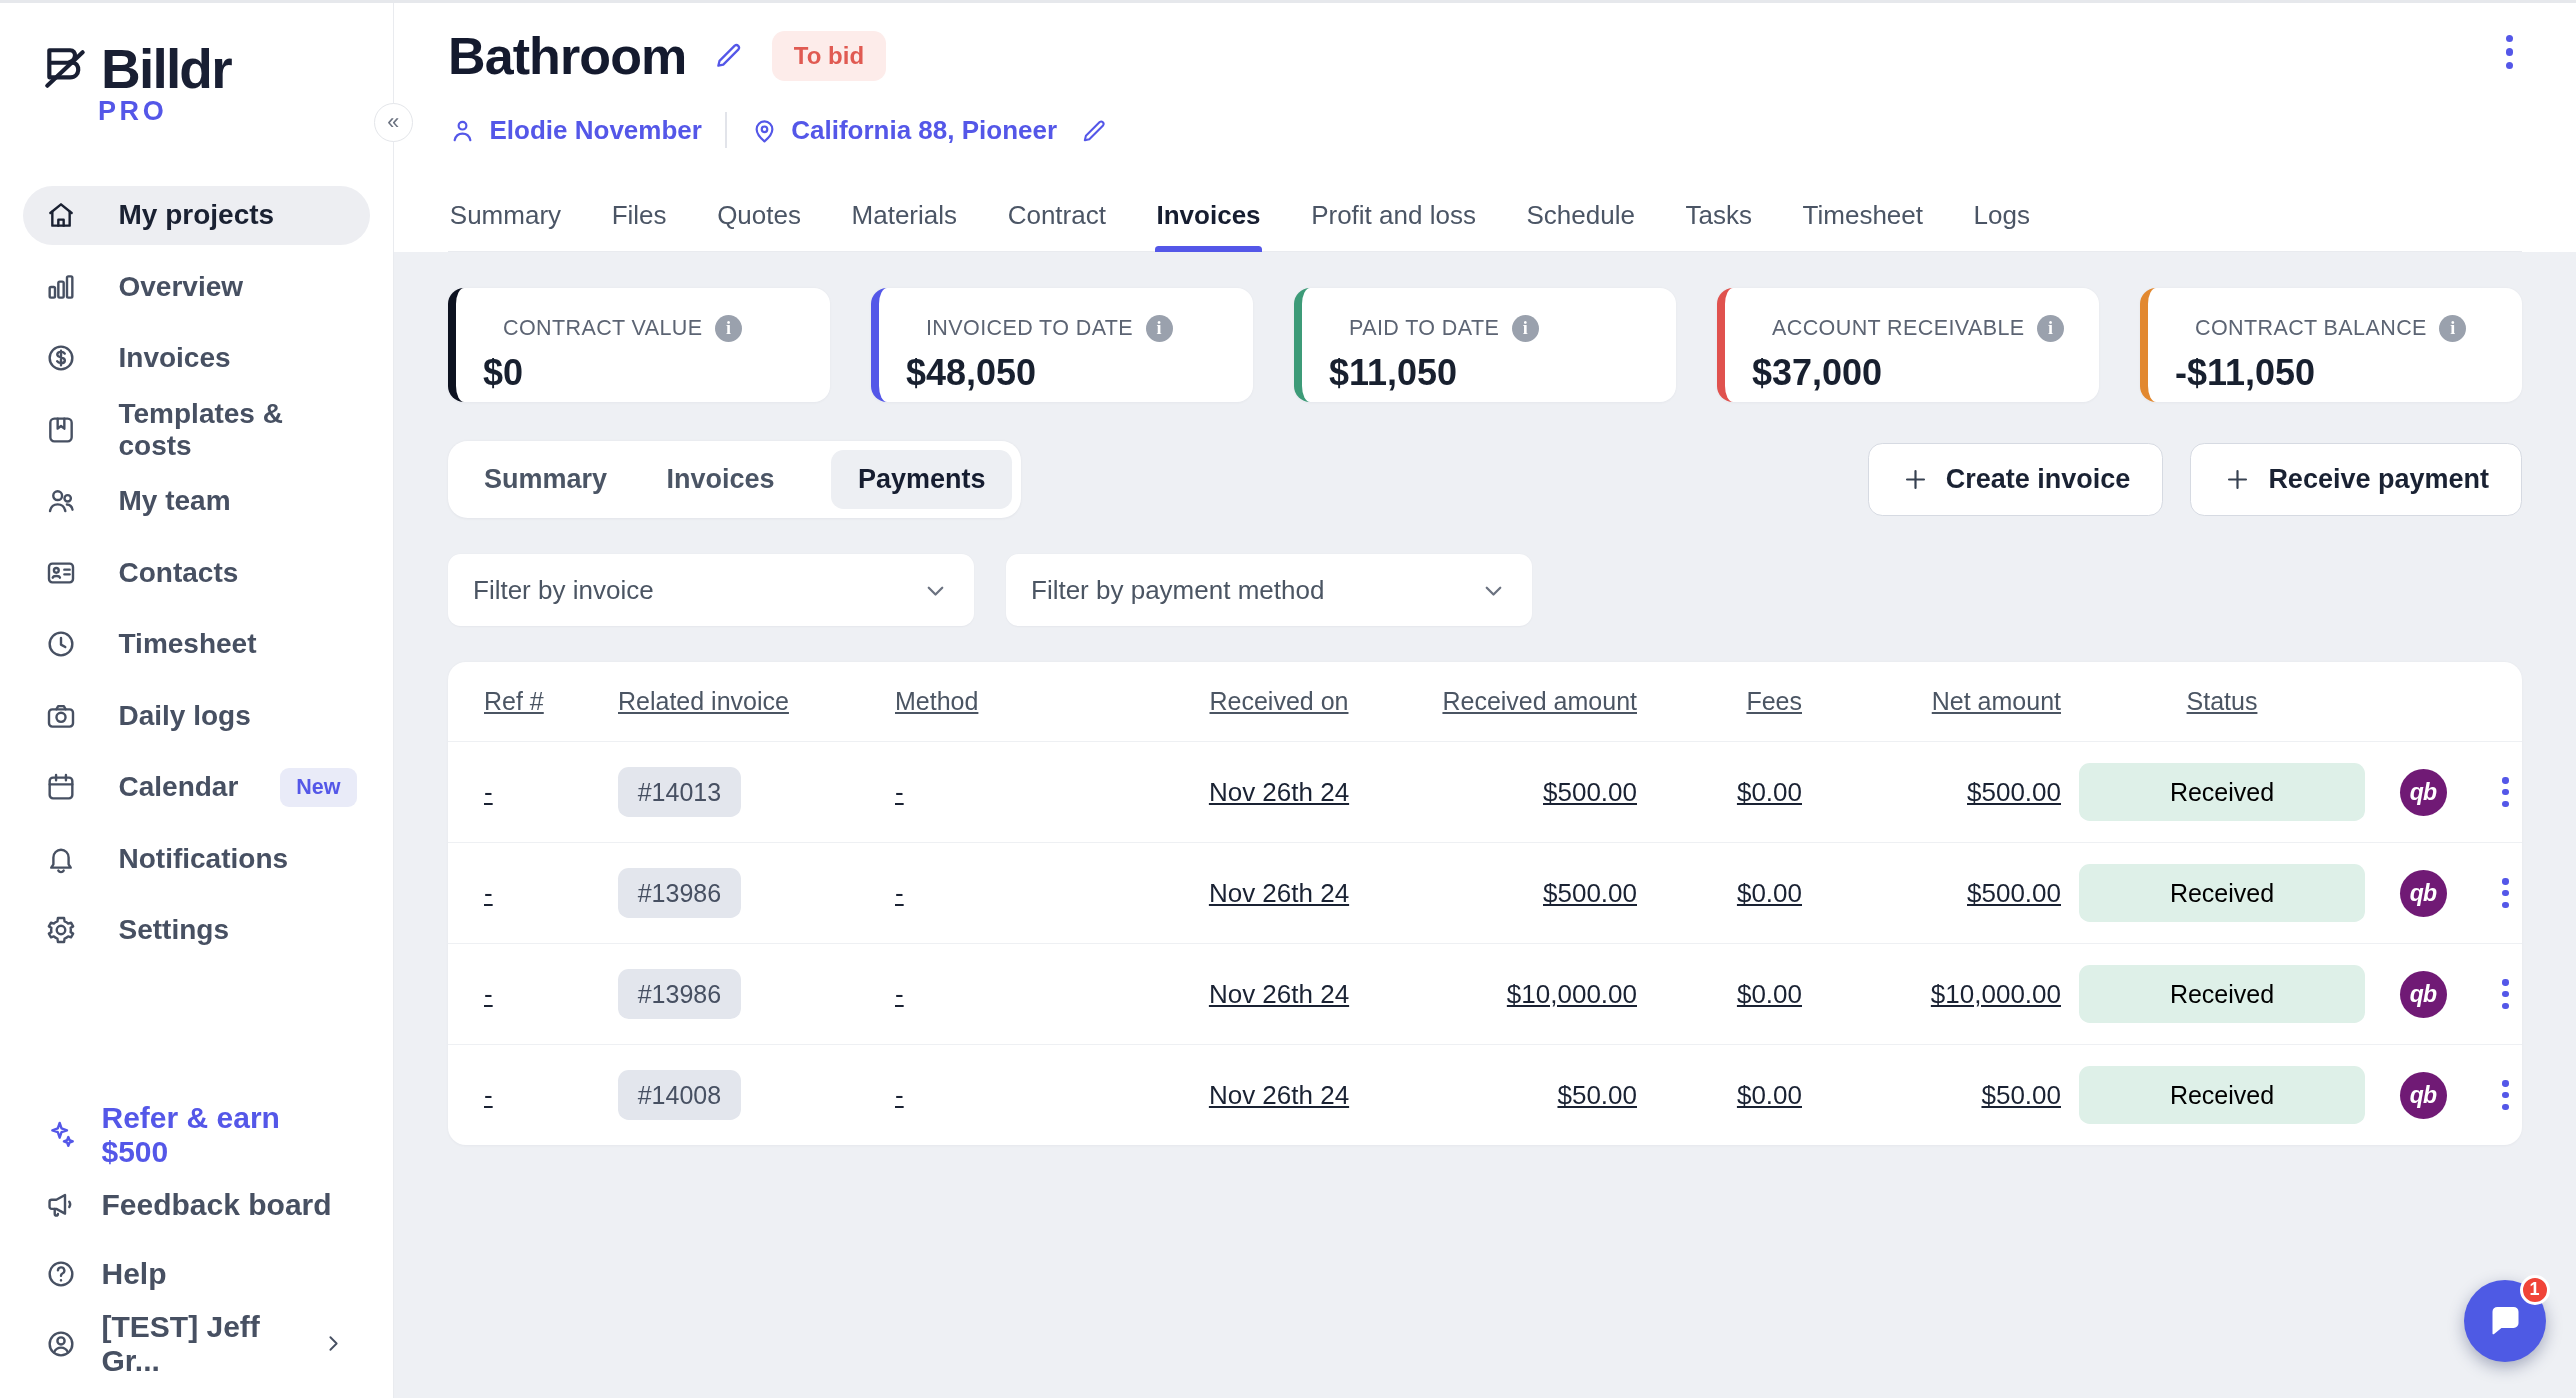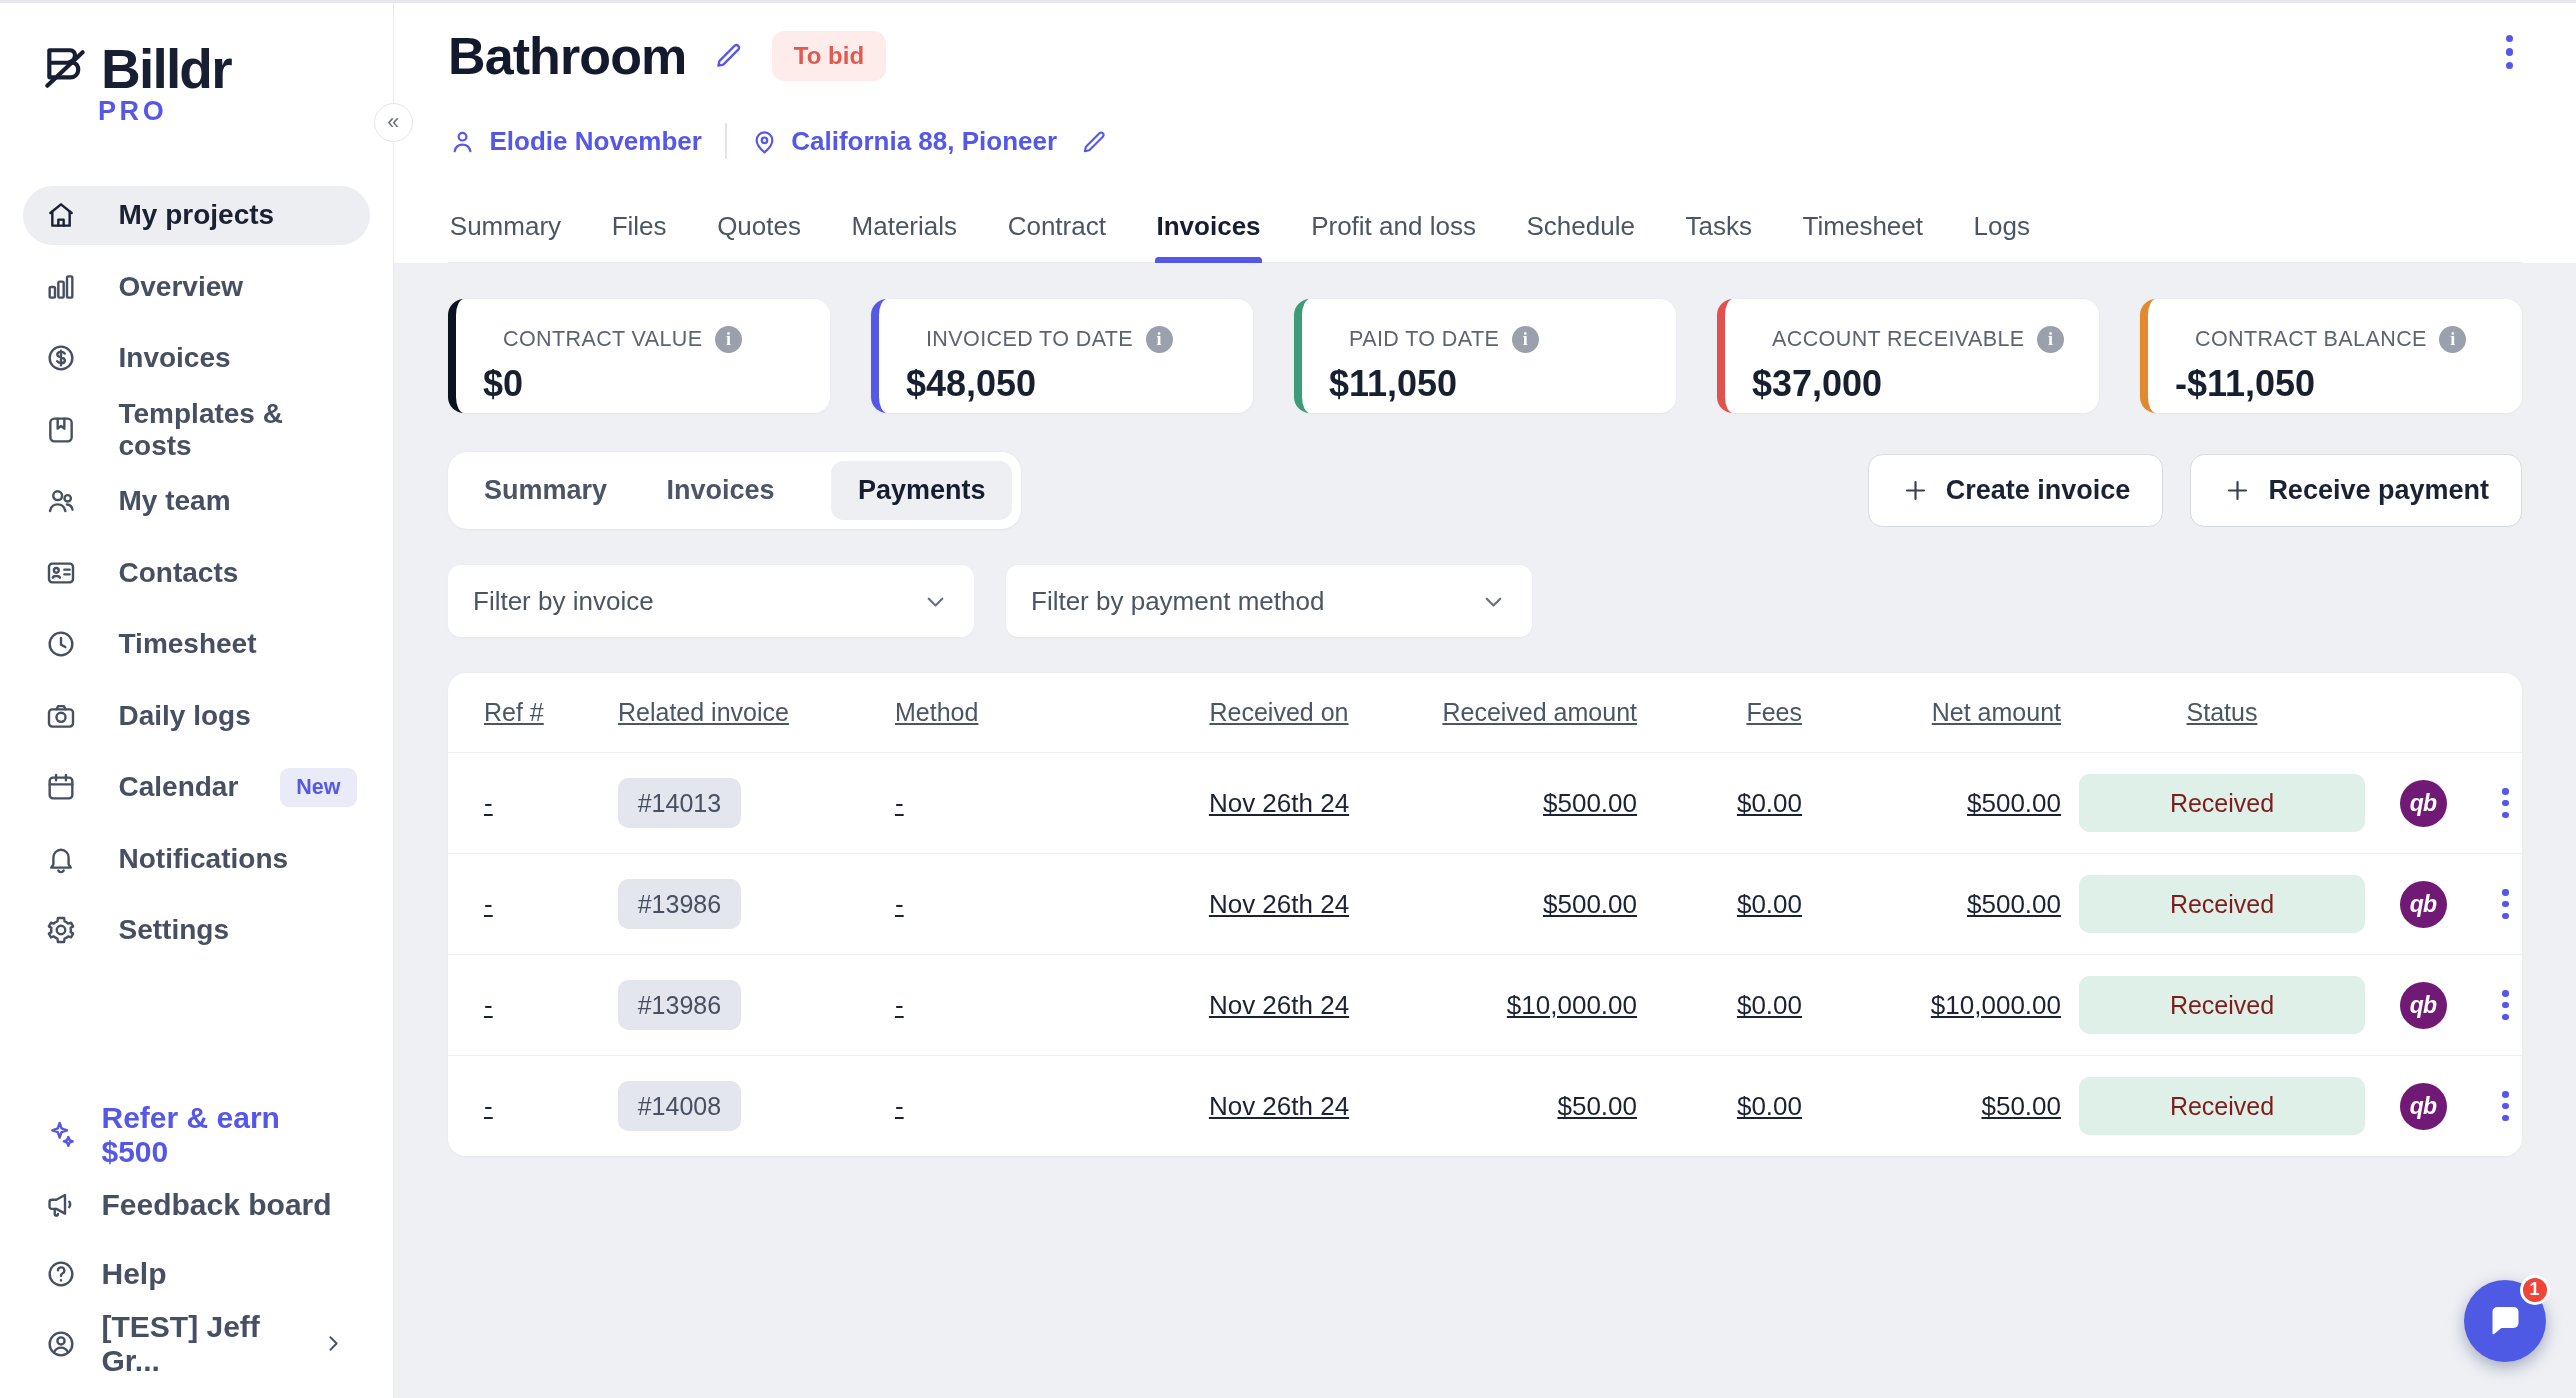--- a/index.html
+++ b/index.html
@@ -42,21 +42,21 @@
 
   
   .header { background:#ffffff; padding:23px 54px 0 54px; }
   .header-top { display:flex; align-items:flex-start; }
   .title-block { }
   .title-row { display:flex; align-items:center; gap:27px; }
   .page-title { font-size:52px; font-weight:bold; color:#141a2e; letter-spacing:-0.9px; }
   .edit-icon svg { width:32px; height:32px; color:#5457e8; }
   .status-badge { background:#fdecea; color:#e05a52; font-size:24px; font-weight:bold;
     padding:10.7px 21.5px; border-radius:12.5px; }
-  .subtitle-row { display:flex; align-items:center; gap:23px; margin-top:37px;
+  .subtitle-row { display:flex; align-items:center; gap:23px; margin-top:26px;
     color:#5457e8; font-size:26px; font-weight:bold; }
   .sub-item { display:flex; align-items:center; gap:12.5px; cursor:pointer; }
   .sub-item svg { width:29px; height:29px; }
   .sub-divider { width:1.8px; height:36px; background:#e2e4ea; }
   .header-actions { margin-left:auto; display:flex; align-items:center; gap:36px; }
   .new-quote-btn { display:flex; align-items:center; gap:16px; background:#5457e8; color:#fff;
     font-size:28px; font-weight:bold; border:none; border-radius:14.3px; padding:21.5px 36px; cursor:pointer; }
   .new-quote-btn svg { width:29px; height:29px; }
   .kebab { display:flex; flex-direction:column; gap:6.3px; padding:9px; cursor:pointer; }
   .kebab i { width:7.2px; height:7.2px; border-radius:50%; background:#5457e8; display:block; }
@@ -103,21 +103,21 @@
   .t-row { display:grid;
     grid-template-columns:134px 277px 250px 286px 224px 165px 259px 304px 98px 67px;
     align-items:center; padding:0 27px;text-decoration:underline; }
   .t-head { height:79px; color:#4b5563; font-size:25px; }
   .t-body-row { height:101px; border-top:1.8px solid #eef0f3; font-size:26px; color:#1a2233; }
   .cell { padding:0 9px; white-space:nowrap; }
   .c-right { text-align:right; }
   .c-center { text-align:center; }
   .invoice-chip { display:inline-block; background:#e3e6ed; color:#475062; font-size:25px;
     padding:10.7px 19.7px; border-radius:10.7px; cursor:pointer; }
-  .status-chip { display:inline-block; width:100%; background:#def0e8; color:#7f1d1d;
+  .status-chip { display:inline-block; width:100%; background:#def0e8; color:#000000;
     font-size:25px; padding:14.3px 0; border-radius:10.7px; text-align:center; }
   .qb-icon { width:47px; height:47px; border-radius:50%; background:#701a75; color:#fff;
     display:inline-flex; align-items:center; justify-content:center; font-size:23px;
     font-weight:bold; font-style:italic; letter-spacing:-0.9px; }
   .row-kebab { display:flex; flex-direction:column; gap:5.4px; align-items:center; cursor:pointer; padding:7.2px; }
   .row-kebab i { width:6.3px; height:6.3px; border-radius:50%; background:#5457e8; display:block; }
 
   
   .chat-widget { position:fixed; right:30px; bottom:36px; width:82px; height:82px;
     background:#4e5ae4; border-radius:50%; display:flex; align-items:center; justify-content:center;

